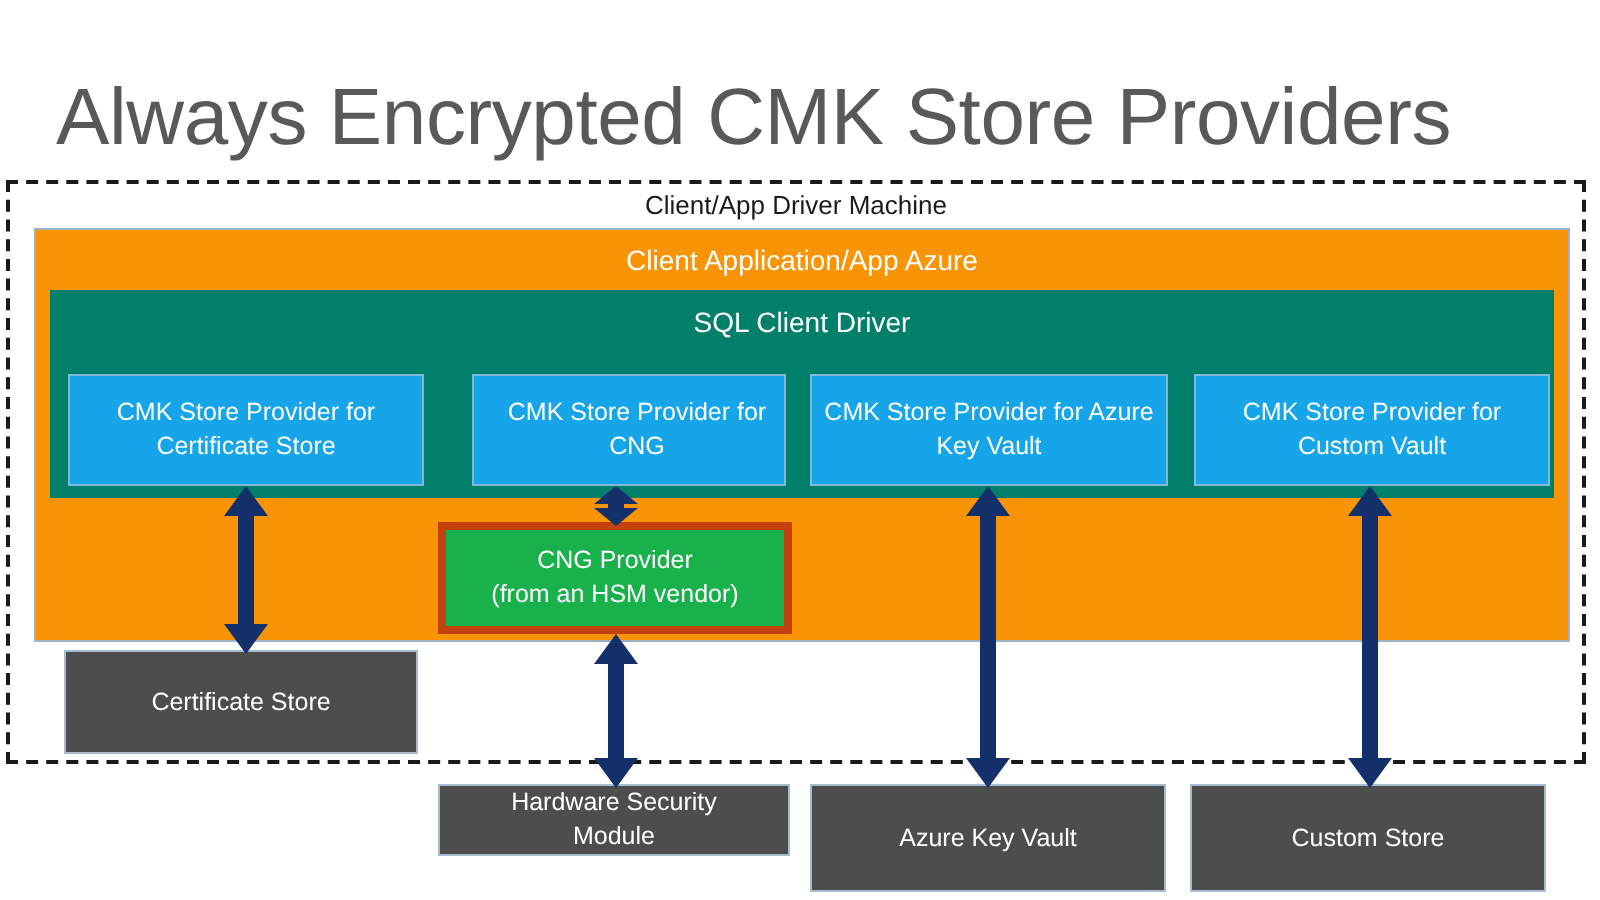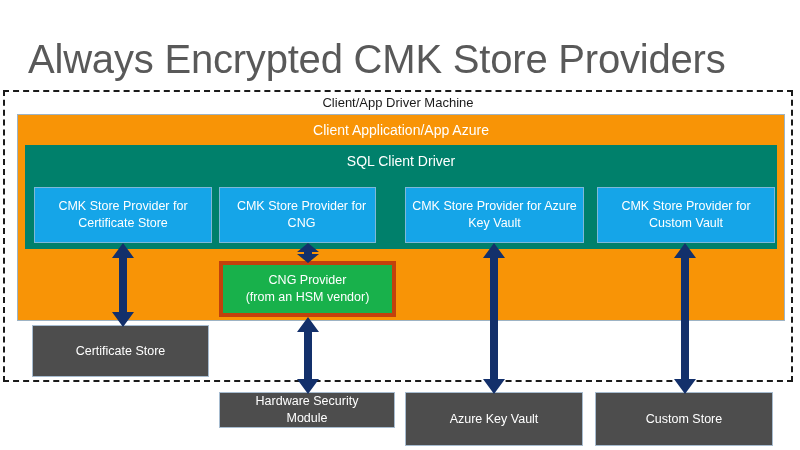--- a/index.html
+++ b/index.html
@@ -112,21 +112,21 @@
     color: #ffffff;
     font-size: 12.5px;
     line-height: 17px;
     display: flex;
     align-items: center;
     justify-content: center;
     text-align: center;
     padding: 0 4px;
   }
   .provider-0 { left: 34px;  width: 178px; }
-  .provider-1 { left: 219px; width: 157px; padding-left: 12px; }
+  .provider-1 { left: 236px; width: 157px; padding-left: 12px; }
   .provider-2 { left: 405px; width: 179px; }
   .provider-3 { left: 597px; width: 178px; }
 
   
   .cng-provider {
     position: absolute;
     left: 219px;
     top: 261px;
     width: 177px;
     height: 56px;

